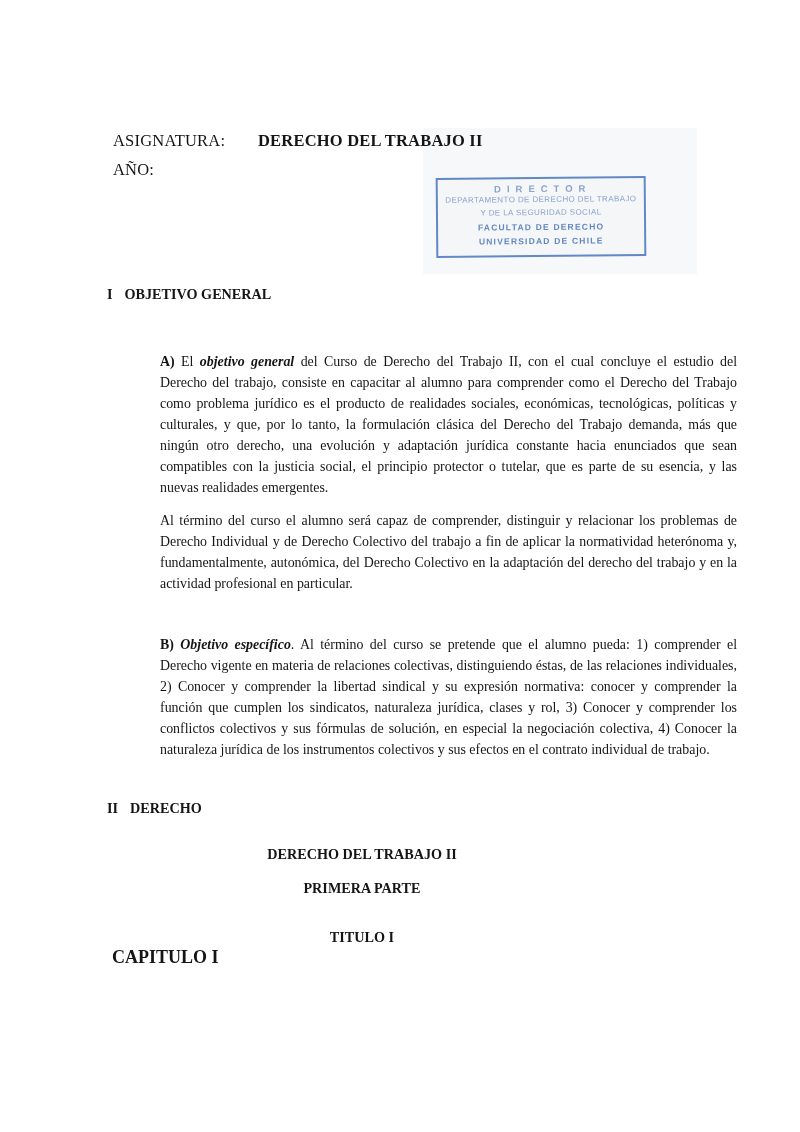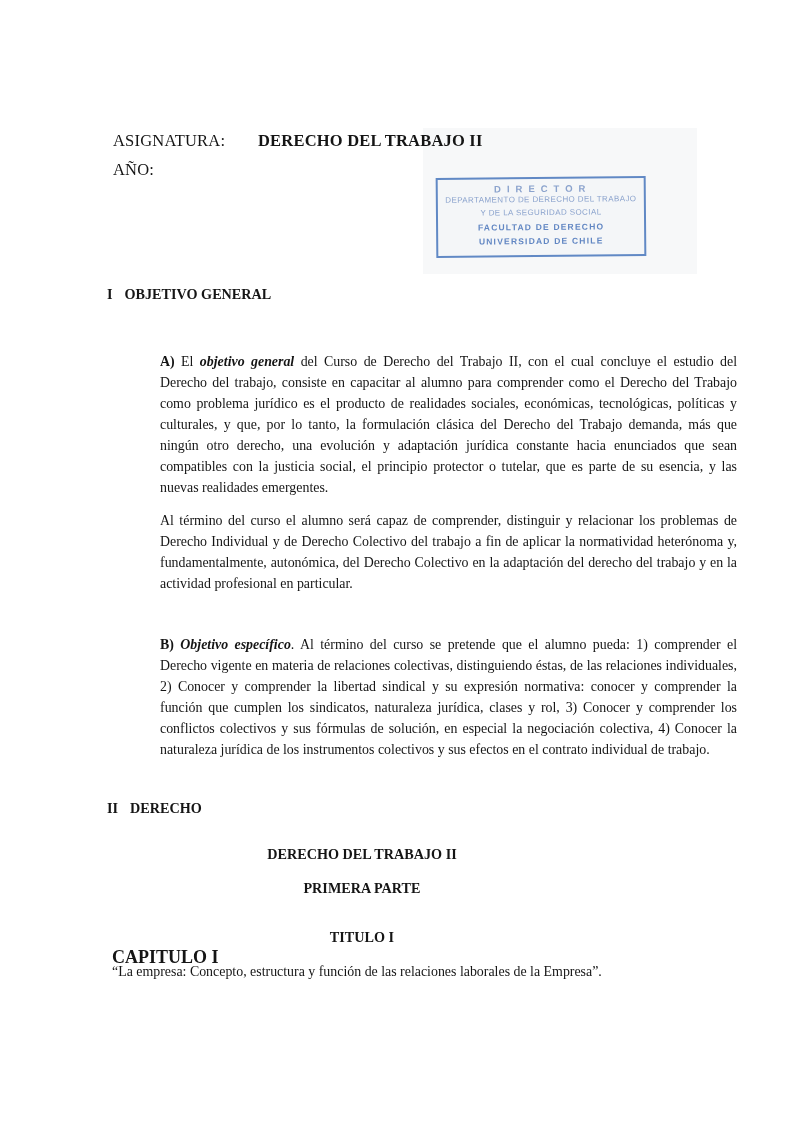--- a/index.html
+++ b/index.html
@@ -96,15 +96,14 @@
 
   <div class="sec-heading" style="top:800px">
     <span class="num">II</span><span>DERECHO</span>
   </div>
 
   <div class="centered" style="top:846px">DERECHO DEL TRABAJO II</div>
   <div class="centered" style="top:929px">TITULO I</div>
   <div class="centered" style="top:880px">PRIMERA PARTE</div>
 
   <div class="chapter-head" style="top:947px">CAPITULO I</div>
-  <div class="chapter-quote" style="top:964px">“La empresa: Concepto, estructura y función de las relaciones laborales de la Empresa”.</div>
 
 </div>
 
 </body></html>

